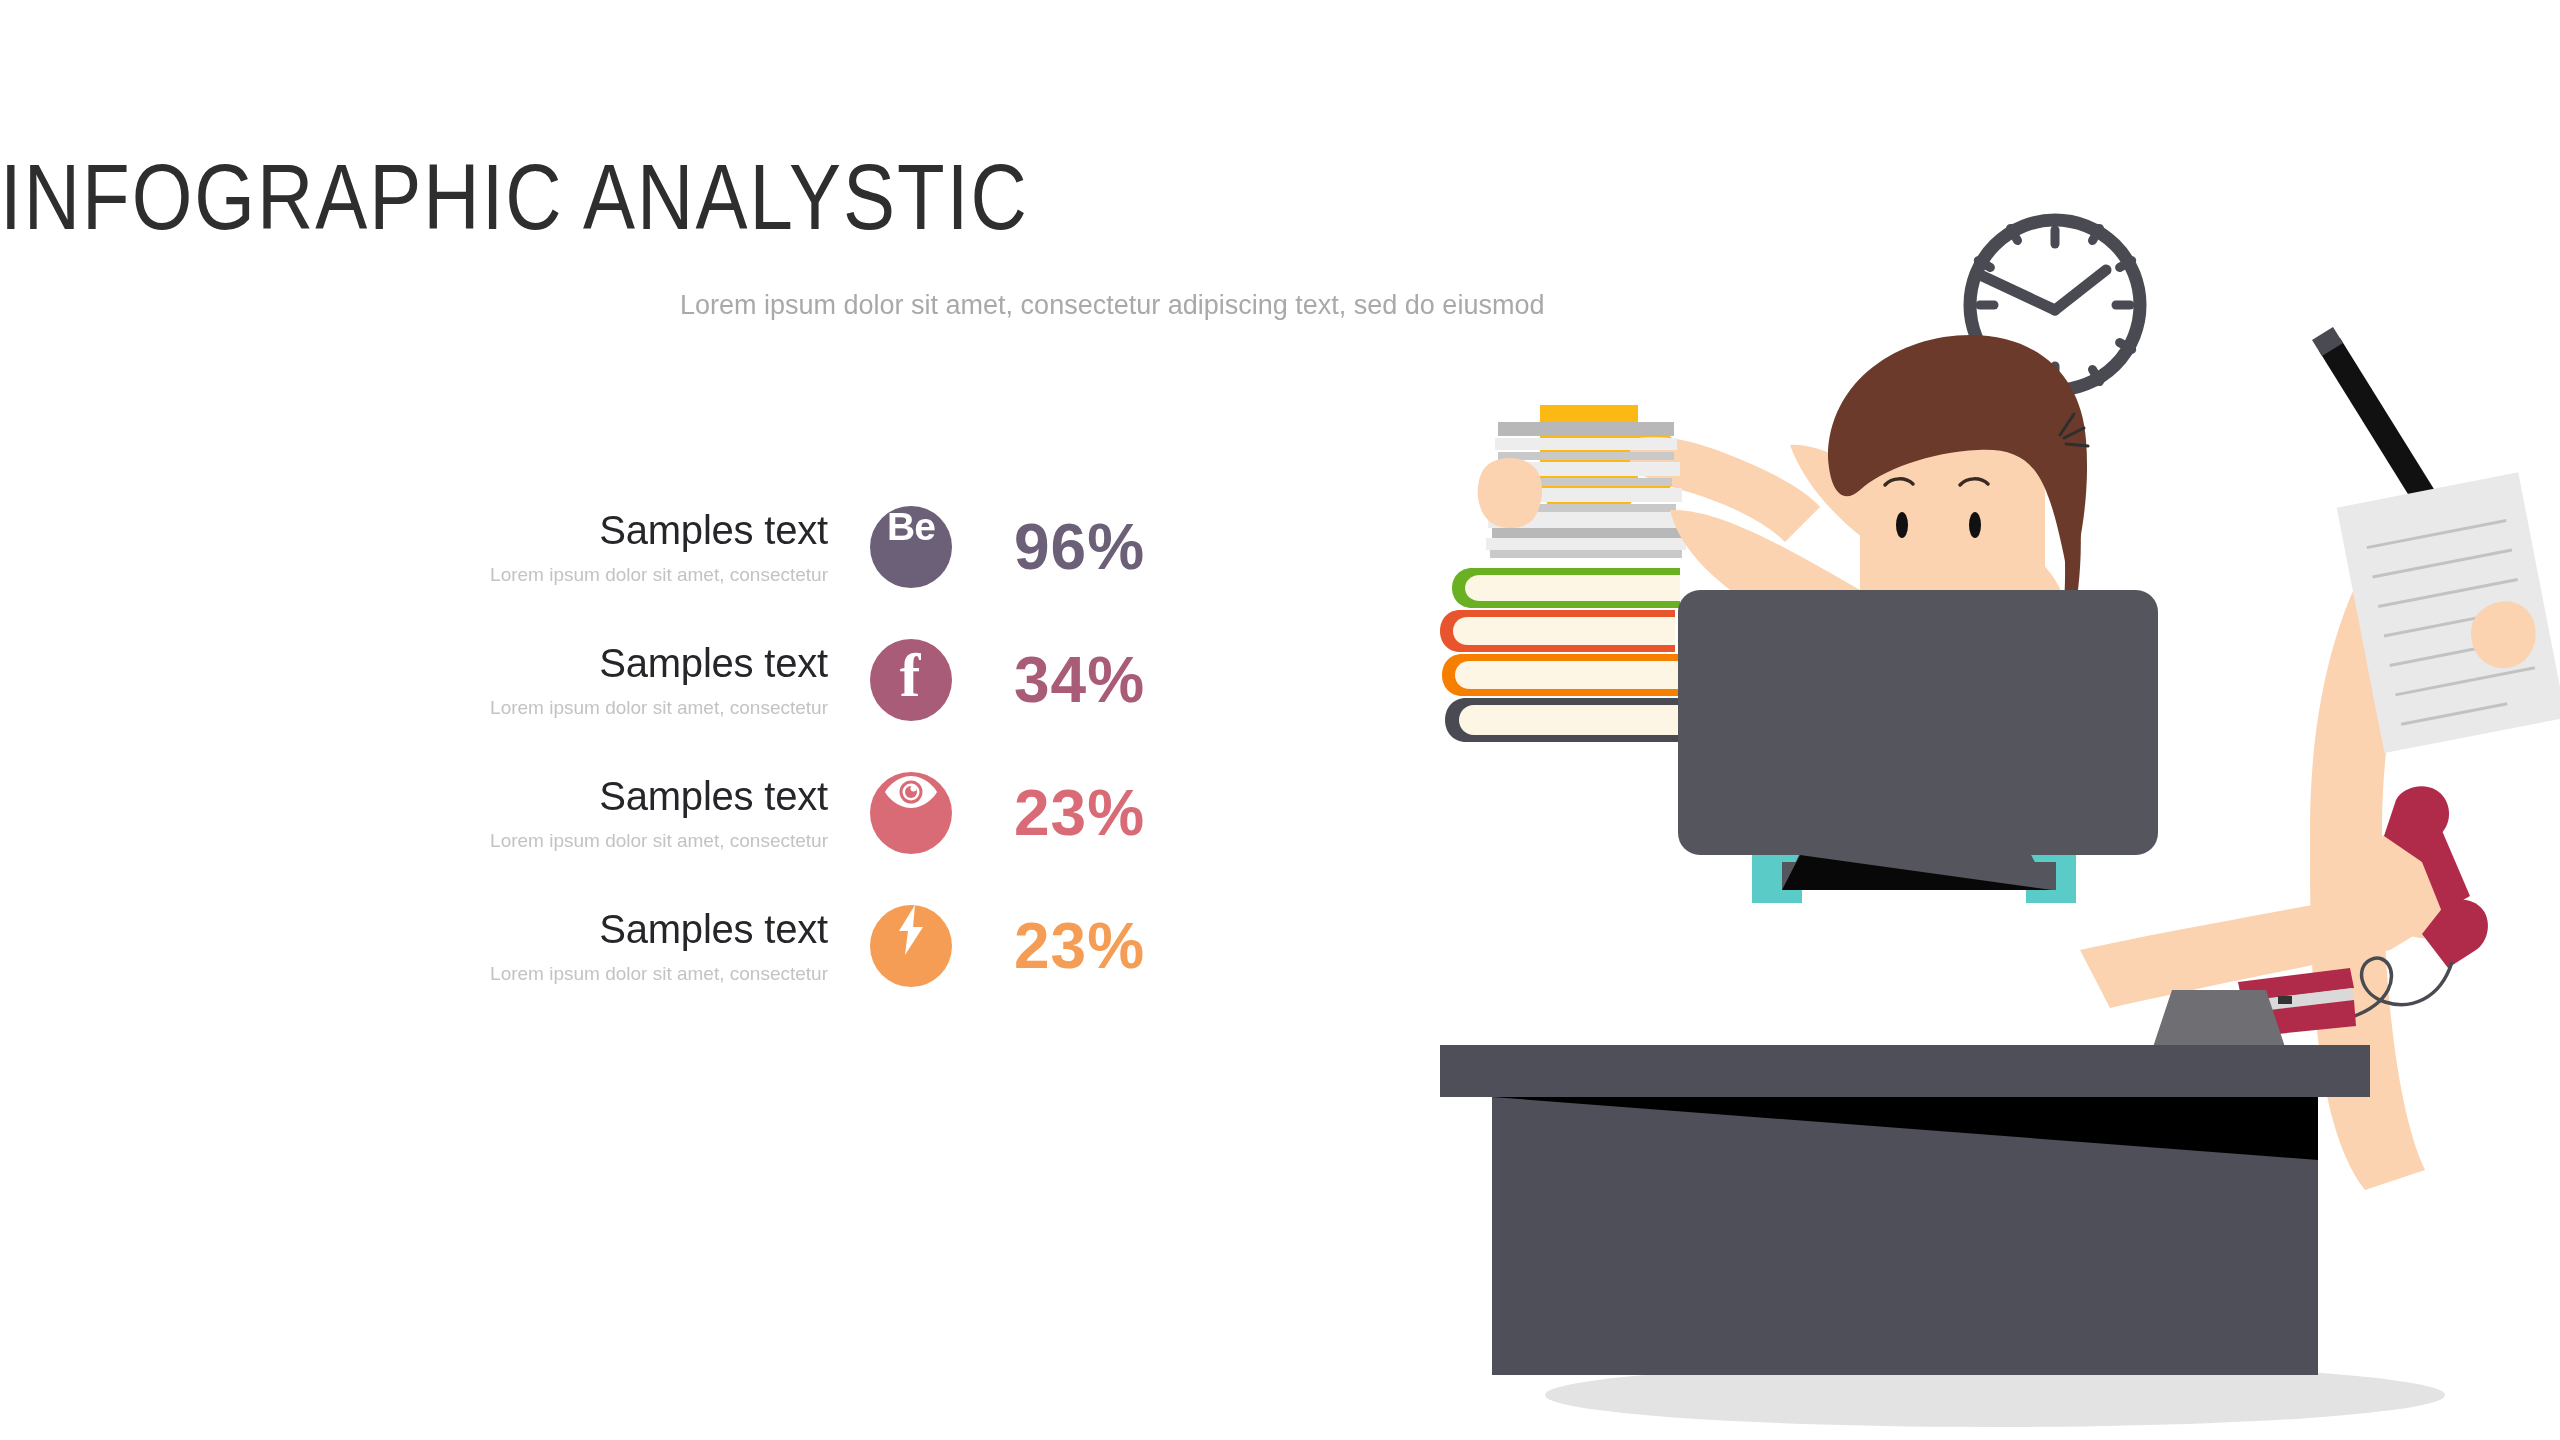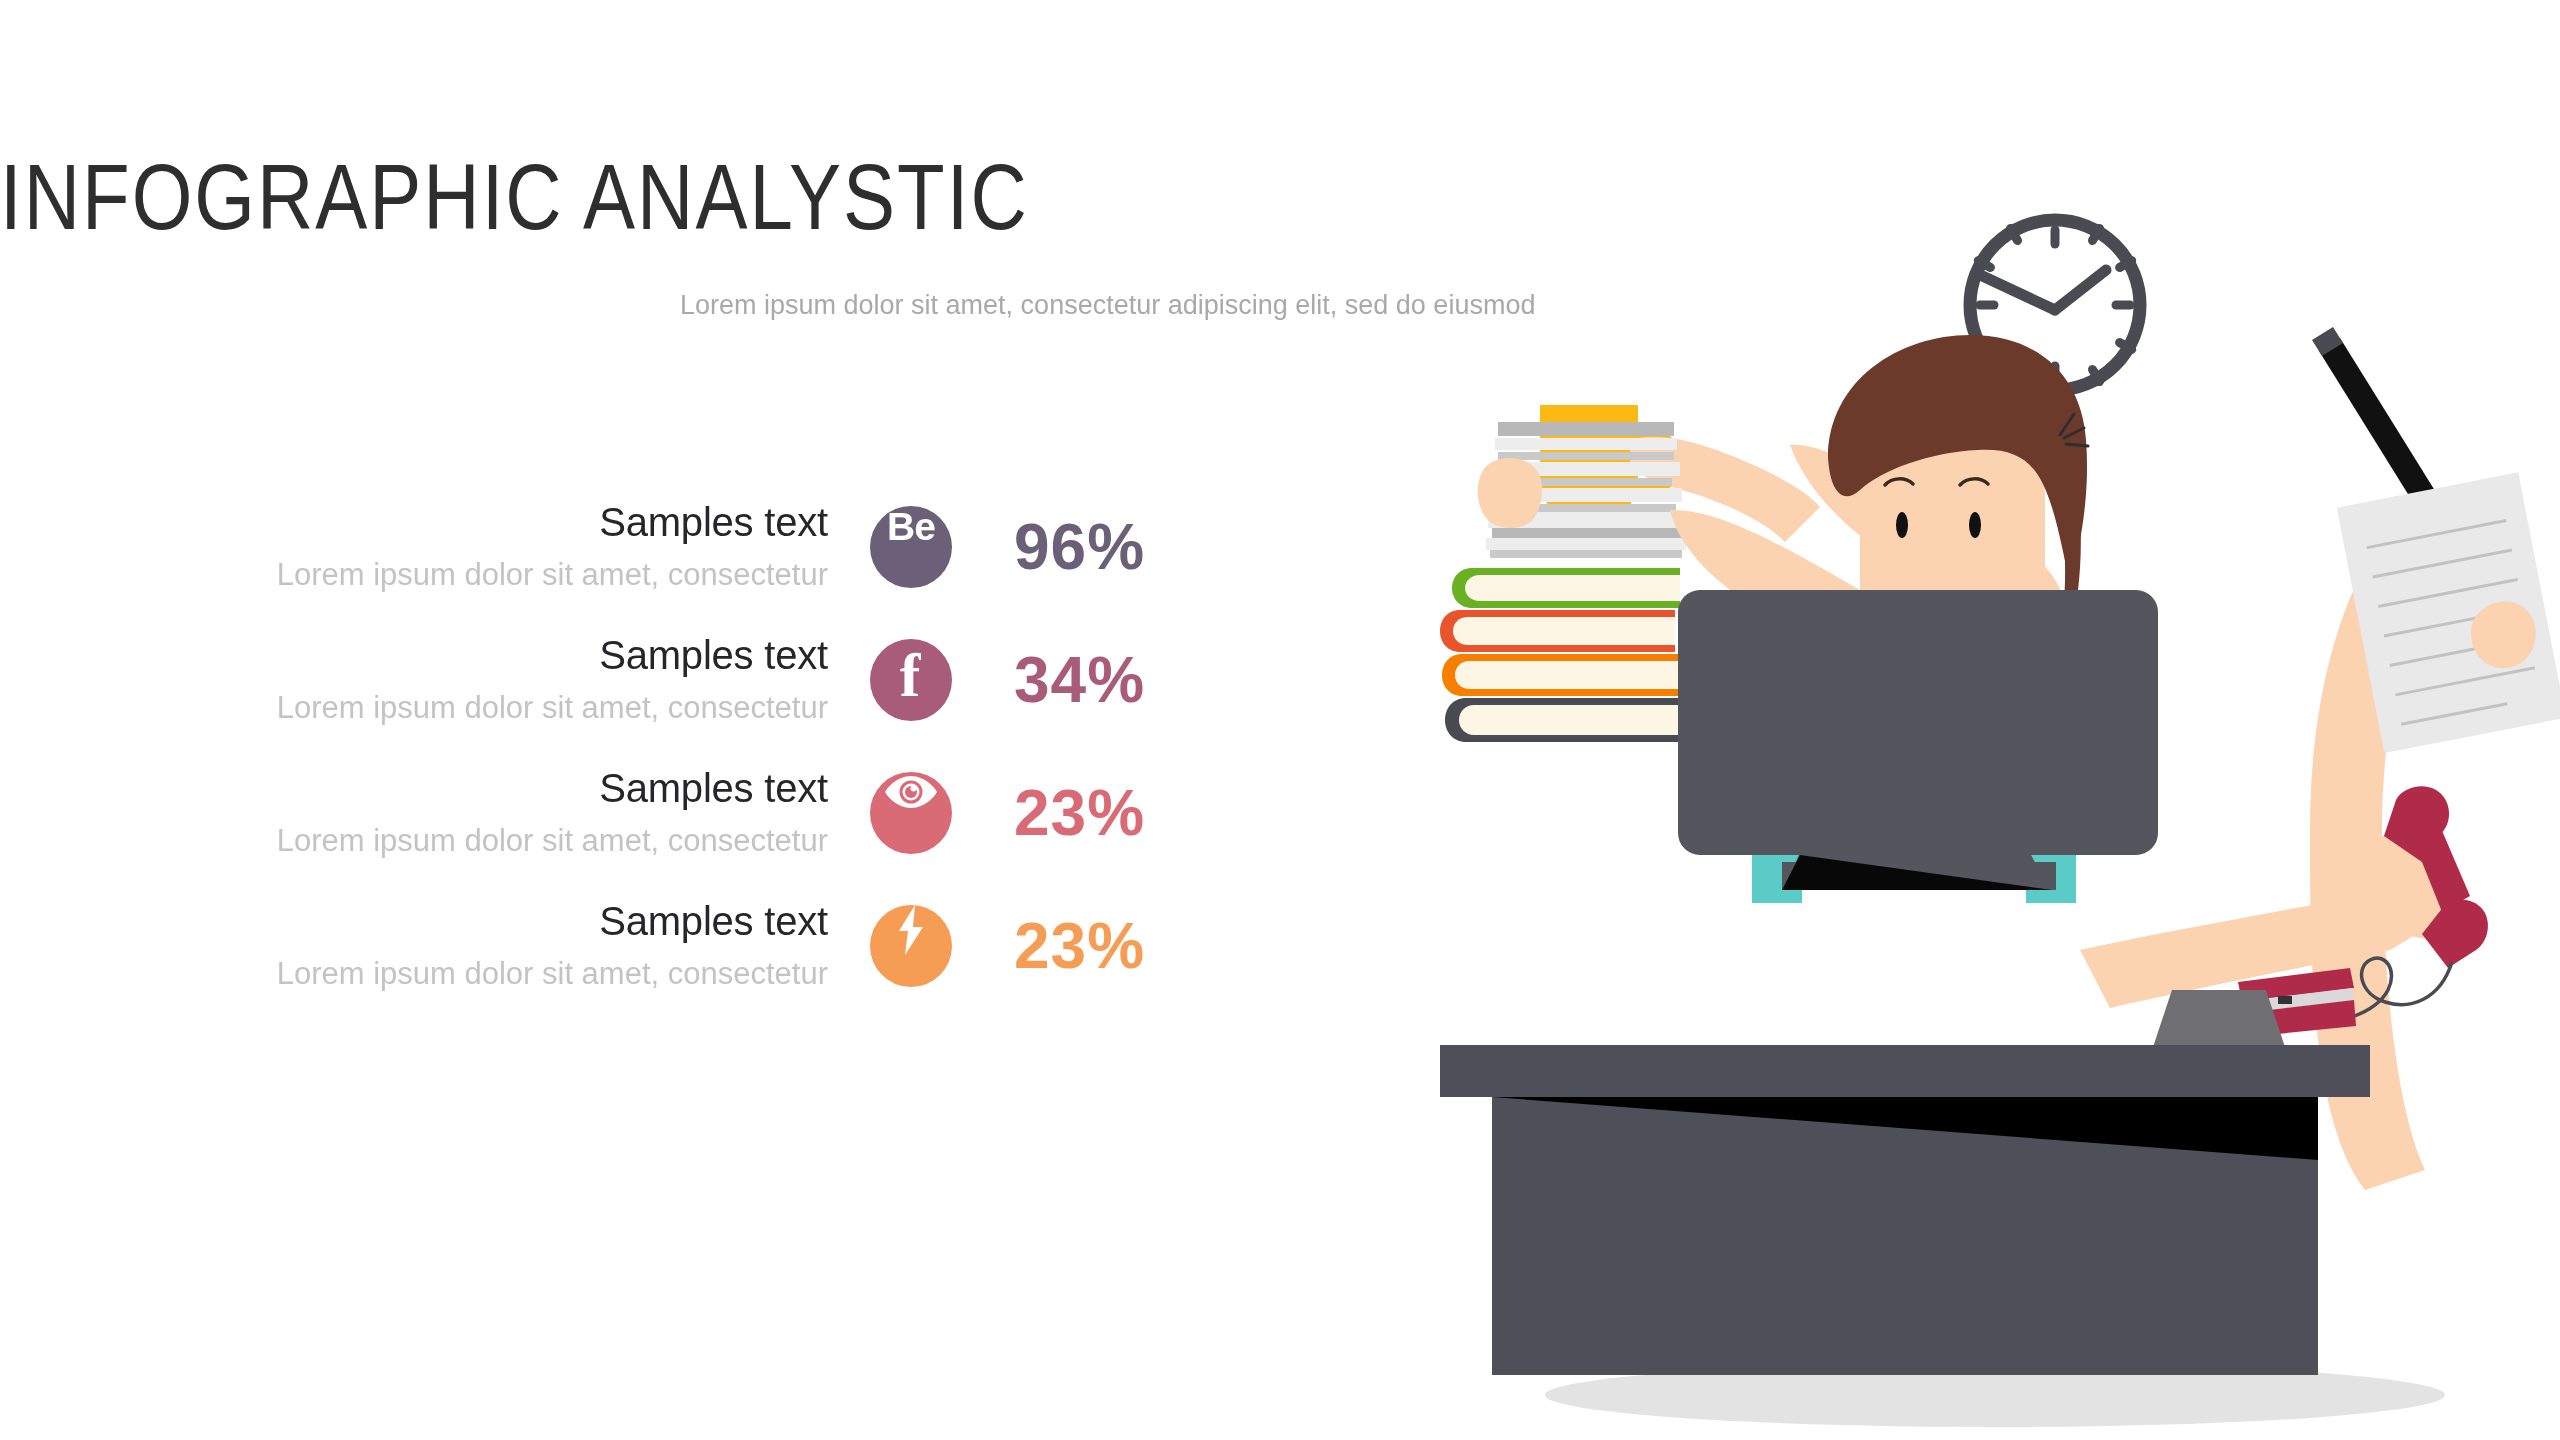--- a/index.html
+++ b/index.html
@@ -69,21 +69,21 @@
   .stat-title {
     display: block;
     font-size: 40px;
     font-weight: normal;
     color: #26262a;
     letter-spacing: -0.2px;
     line-height: 1.25;
   }
   .stat-desc {
     display: block;
-    font-size: 31px;
+    font-size: 19px;
     font-weight: 400;
     color: #c3c3c3;
     line-height: 1.35;
     padding-top: 7px;
   }
   .stat-icon {
     width: 82px;
     height: 82px;
     border-radius: 50%;
     flex: 0 0 82px;
@@ -141,21 +141,21 @@
     height: 1250px;
   }
   #illustration svg { display: block; }
 </style>
 </head>
 <body>
 
 <div id="header">
   <h1 id="page-title">INFOGRAPHIC ANALYSTIC</h1>
   <p id="subtitle">
-    <span class="sub-line">Lorem ipsum dolor sit amet, consectetur adipiscing elit, sed do eiusmod</span>
+    <span class="sub-line">Lorem ipsum dolor sit amet, consectetur adipiscing text, sed do eiusmod</span>
   </p>
 </div>
 
 <div id="stats-list">
 
   <div class="stat-row">
     <div class="stat-texts">
       <span class="stat-title">Samples text</span>
       <span class="stat-desc">Lorem ipsum dolor sit amet, consectetur</span>
     </div>

